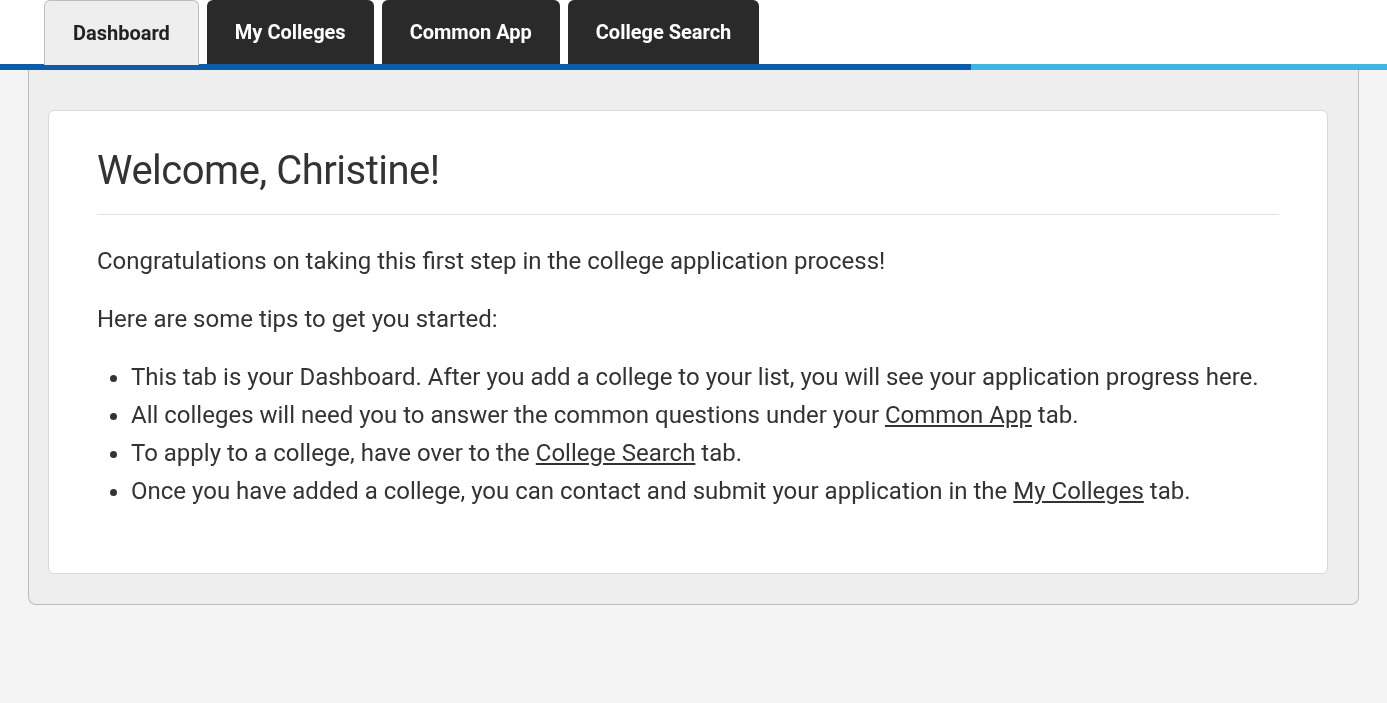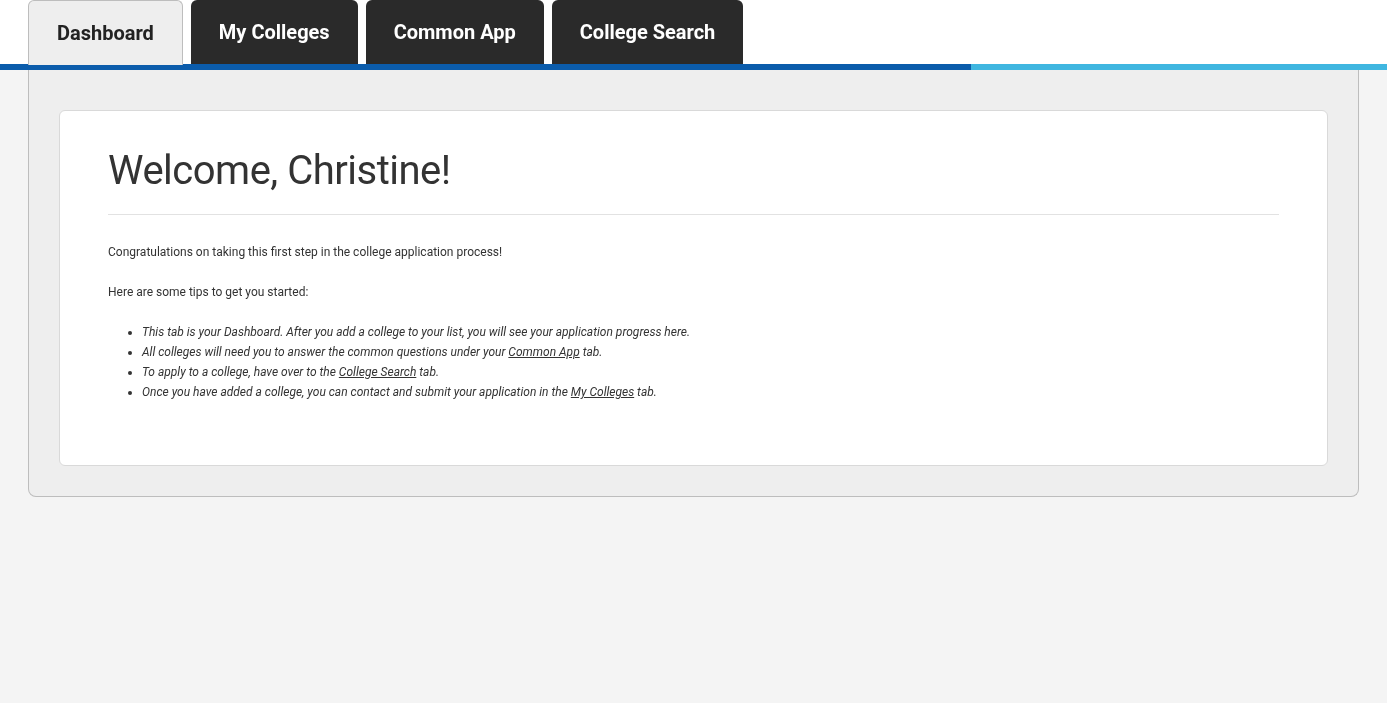--- a/index.html
+++ b/index.html
@@ -7,21 +7,21 @@
       padding: 0;
       box-sizing: border-box;
     }
     body {
       font-family: -apple-system, BlinkMacSystemFont, "Segoe UI", Roboto, "Helvetica Neue", Arial, sans-serif;
       background: #f4f4f4;
       width: 1387px;
     }
     .tabs-wrapper {
       position: relative;
-      padding-left: 28px;
+      padding-left: 44px;
       background: #fff;
     }
     .tabs {
       display: flex;
       gap: 8px;
       position: relative;
       z-index: 2;
     }
     .tab {
       padding: 20px 28px;
@@ -48,53 +48,52 @@
       background: linear-gradient(to right, #0b5cab 0%, #0b5cab 70%, #3fb6e0 70%, #3fb6e0 100%);
       position: relative;
       z-index: 1;
     }
     .panel {
       margin: 0 28px 28px 28px;
       background: #eeeeee;
       border: 1px solid #bdbdbd;
       border-top: none;
       border-radius: 0 0 8px 8px;
-      padding: 40px 30px 30px 30px;
+      padding: 40px 30px 30px 19px;
     }
     .card {
       background: #fff;
       border: 1px solid #d9d9d9;
       border-radius: 6px;
       padding: 36px 48px 40px 48px;
     }
     .welcome-title {
       font-size: 40px;
       font-weight: 400;
       color: #333;
       padding-bottom: 20px;
       border-bottom: 1px solid #e2e2e2;
       margin-bottom: 28px;
       letter-spacing: -0.5px;
     }
     .body-text {
-      font-size: 12px;
+      font-size: 24px;
       color: #333;
       line-height: 1.5;
     }
     .body-text p {
       margin-bottom: 24px;
     }
     .body-text p.tight {
       margin-bottom: 22px;
     }
     .tips-list {
       list-style: disc;
       padding-left: 34px;
       margin-bottom: 24px;
-      font-style: italic;
     }
     .tips-list li {
       margin-bottom: 2px;
     }
     a.inline-link {
       color: #333;
       text-decoration: underline;
       cursor: pointer;
     }
     .final {

